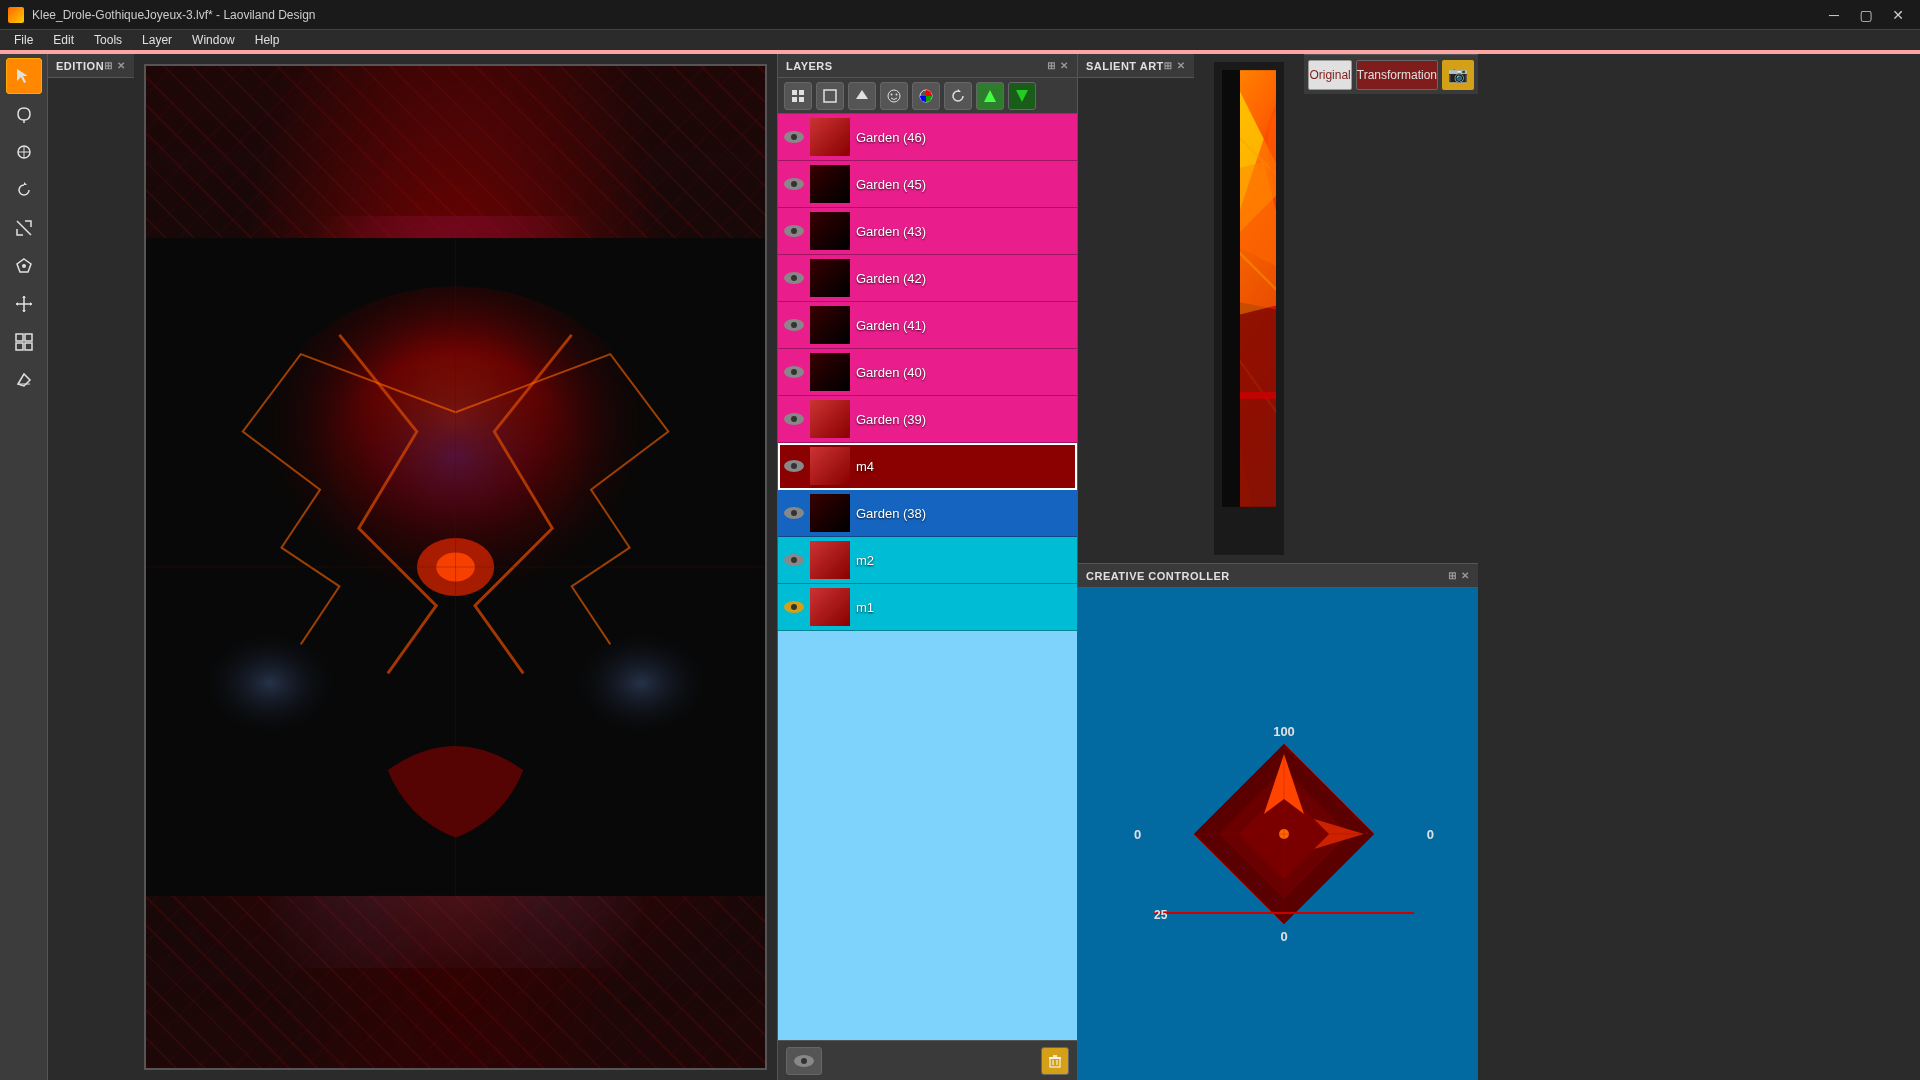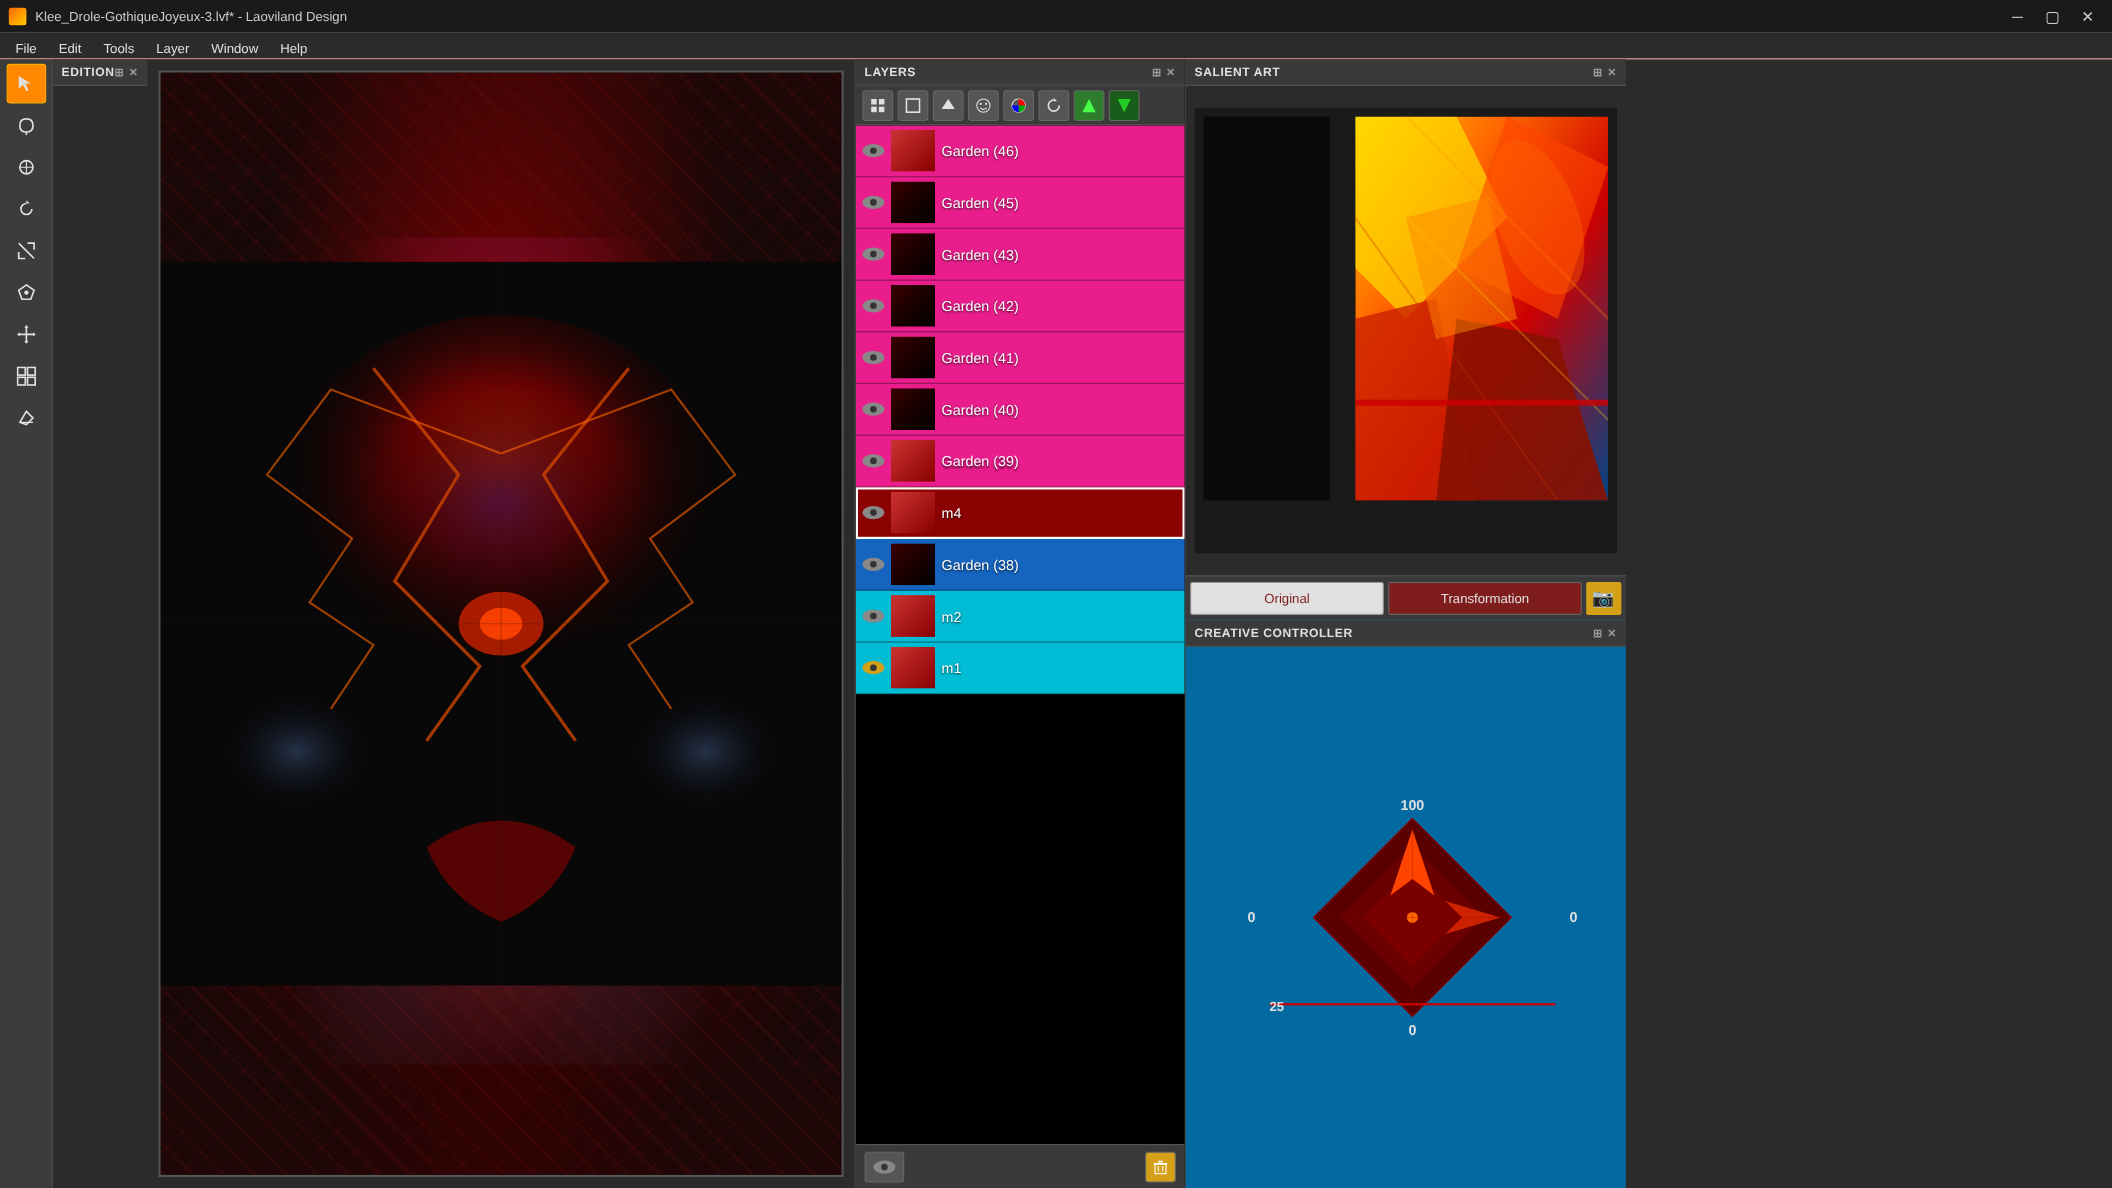--- a/index.html
+++ b/index.html
@@ -53,23 +53,23 @@
       align-items: center;
       justify-content: center;
       font-size: 14px;
     }
 
     
     #menu-bar {
       height: 24px;
       background: #2b2b2b;
       display: flex;
-      align-items: flex-end;
+      align-items: center;
       padding: 0 4px;
-      border-bottom: 1px solid #fca5a5;
+      border-bottom: 4px solid #fca5a5;
     }
     .menu-item {
       padding: 2px 10px;
       cursor: pointer;
       font-size: 12px;
       color: #e0e0e0;
     }
 
     
     #main-layout {
@@ -190,21 +190,21 @@
       background:
         radial-gradient(ellipse at 50% 50%, rgba(200,50,30,0.4) 0%, transparent 30%),
         linear-gradient(180deg, rgba(80,0,0,0.3) 0%, transparent 50%, rgba(80,0,0,0.3) 100%);
     }
 
     
     #layers-panel {
       width: 300px;
       display: flex;
       flex-direction: column;
-      background: #000000;
+      background: #7dd3fc;
       border-right: 1px solid #555;
     }
     #layers-toolbar {
       height: 36px;
       background: #3a3a3a;
       display: flex;
       align-items: center;
       padding: 0 6px;
       gap: 4px;
       border-bottom: 1px solid #555;
@@ -320,21 +320,21 @@
       display: flex;
       flex-direction: column;
     }
 
     
     #salient-panel {
       height: 510px;
       background: #2b2b2b;
       border-bottom: 1px solid #555;
       display: flex;
-      flex-direction: column;
+      flex-direction: row;
       gap: 12px;
     }
     #salient-preview {
       flex: 1;
       background: #1a1a1a;
       margin: 8px;
       display: flex;
       align-items: center;
       justify-content: center;
       overflow: hidden;

